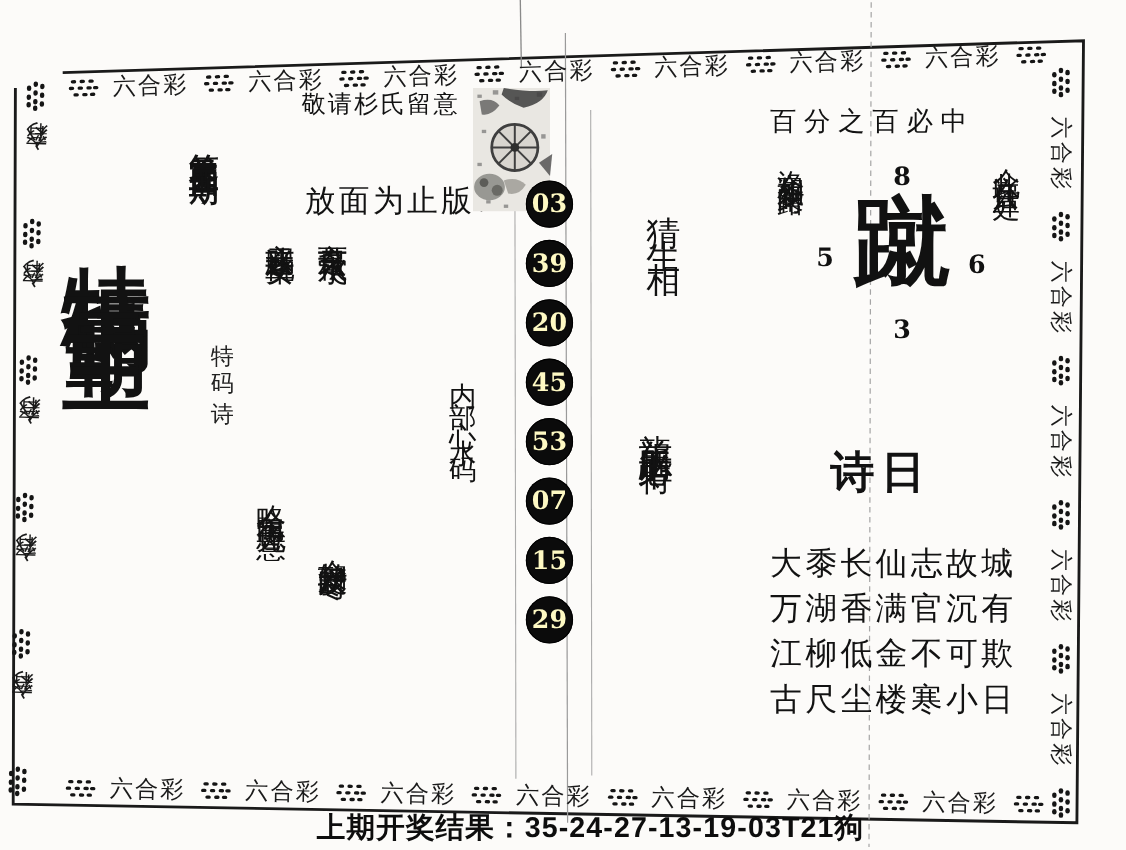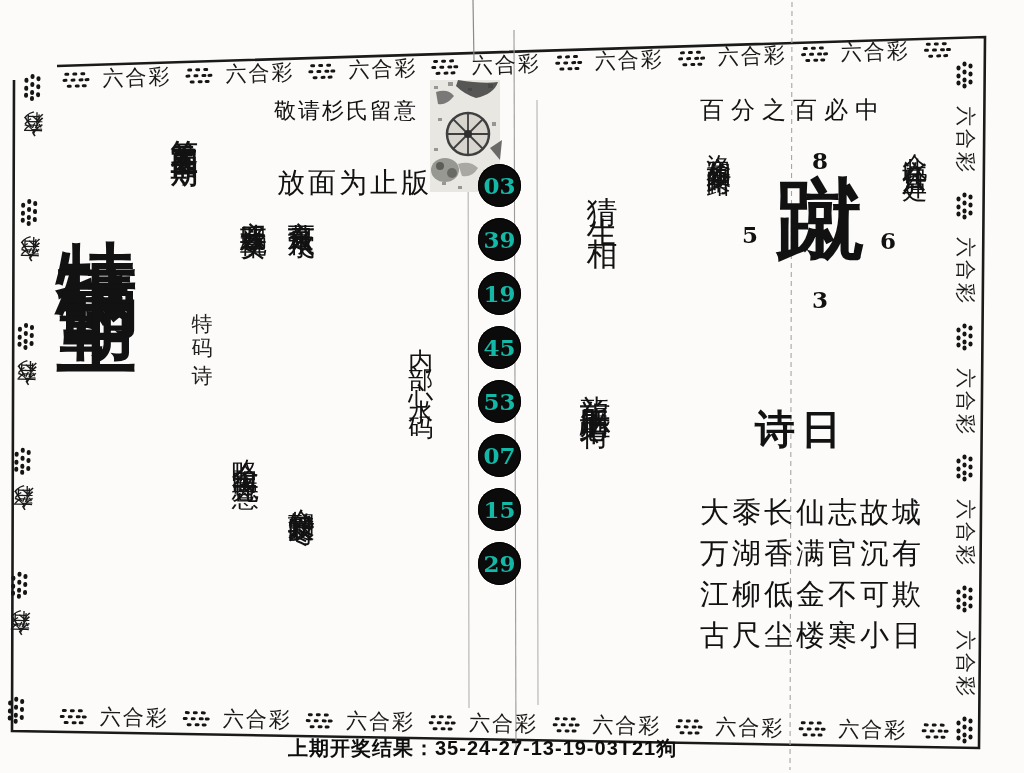--- a/index.html
+++ b/index.html
@@ -30,21 +30,21 @@
 
   
   .vtext{position:absolute;writing-mode:vertical-rl;text-orientation:upright;
     color:#121212;line-height:1.05;}
   .htext{position:absolute;white-space:nowrap;color:#121212;}
 
   .issue{left:170px;top:118px;font-size:27px;font-weight:bold;letter-spacing:5px;}
   .main-title{left:58px;top:176px;font-size:80px;font-weight:bold;letter-spacing:22px;line-height:1;}
   .subtitle{left:191px;top:296px;font-size:21px;letter-spacing:26px;color:#222;}
 
-  .notice1{left:274px;top:96px;font-size:22px;letter-spacing:2px;}
+  .notice1{left:274px;top:80px;font-size:22px;letter-spacing:2px;}
   .notice2{left:277px;top:164px;font-size:28px;letter-spacing:3px;}
 
   .col-xuanzhi{left:287px;top:200px;font-size:27px;letter-spacing:2px;}
   .col-xuanmi{left:239px;top:200px;font-size:27px;letter-spacing:2px;}
   .col-jinchao{left:287px;top:487px;font-size:27px;letter-spacing:2px;}
   .col-lue{left:231px;top:437px;font-size:27px;letter-spacing:4px;}
   .col-neibu{left:407px;top:328px;font-size:25px;letter-spacing:17px;}
 
   .col-caisheng{left:586px;top:172px;font-size:31px;letter-spacing:21px;}
   .col-long{left:579px;top:370px;font-size:31px;letter-spacing:4px;}
@@ -62,26 +62,26 @@
   .cu-e{right:2px;top:82px;}
   .cu-s{left:50%;bottom:0px;transform:translateX(-50%);}
 
   .shiri{left:755px;top:402px;font-size:40px;font-weight:bold;letter-spacing:6px;}
   .poem{left:700px;top:492px;font-size:29px;line-height:41px;letter-spacing:3px;}
   .poem div{white-space:nowrap;}
 
   
   .balls{position:absolute;left:478px;top:164px;display:flex;flex-direction:column;}
   .ball{width:43px;height:43px;margin-bottom:11px;border-radius:50%;background:#0b0b0b;
-    color:#14b8a6;display:flex;align-items:center;justify-content:center;
+    color:#fef9c3;display:flex;align-items:center;justify-content:center;
     font-family:"DejaVu Serif",serif;font-weight:bold;font-size:23px;
     box-shadow:0 0 0 1px #000 inset;}
 
   
-  .result{left:288px;top:735px;font-size:20px;font-weight:bold;
+  .result{left:288px;top:735px;font-size:26px;font-weight:bold;
     font-family:"Liberation Sans",sans-serif;letter-spacing:1px;color:#0d0d0d;}
 
   .overlay-svg{position:absolute;left:0;top:0;}
   .stamp{position:absolute;left:428px;top:78px;}
 </style>
 </head>
 <body>
 
 <div class="page">
 
@@ -198,21 +198,21 @@
 
   <div class="vtext col-xuanzhi">玄芝百帚秋水飞</div>
   <div class="vtext col-xuanmi">玄迷赐云桃草女</div>
   <div class="vtext col-jinchao">今朝转爱尽时尽</div>
   <div class="vtext col-lue">略今向得愚无意</div>
   <div class="vtext col-neibu">内部心水码</div>
 
   <div class="balls">
     <div class="ball">03</div>
     <div class="ball">39</div>
-    <div class="ball">19</div>
+    <div class="ball">20</div>
     <div class="ball">45</div>
     <div class="ball">53</div>
     <div class="ball">07</div>
     <div class="ball">15</div>
     <div class="ball">29</div>
   </div>
 
   <div class="vtext col-caisheng">猜生相</div>
   <div class="vtext col-long">龍前牛后必中特</div>
 

